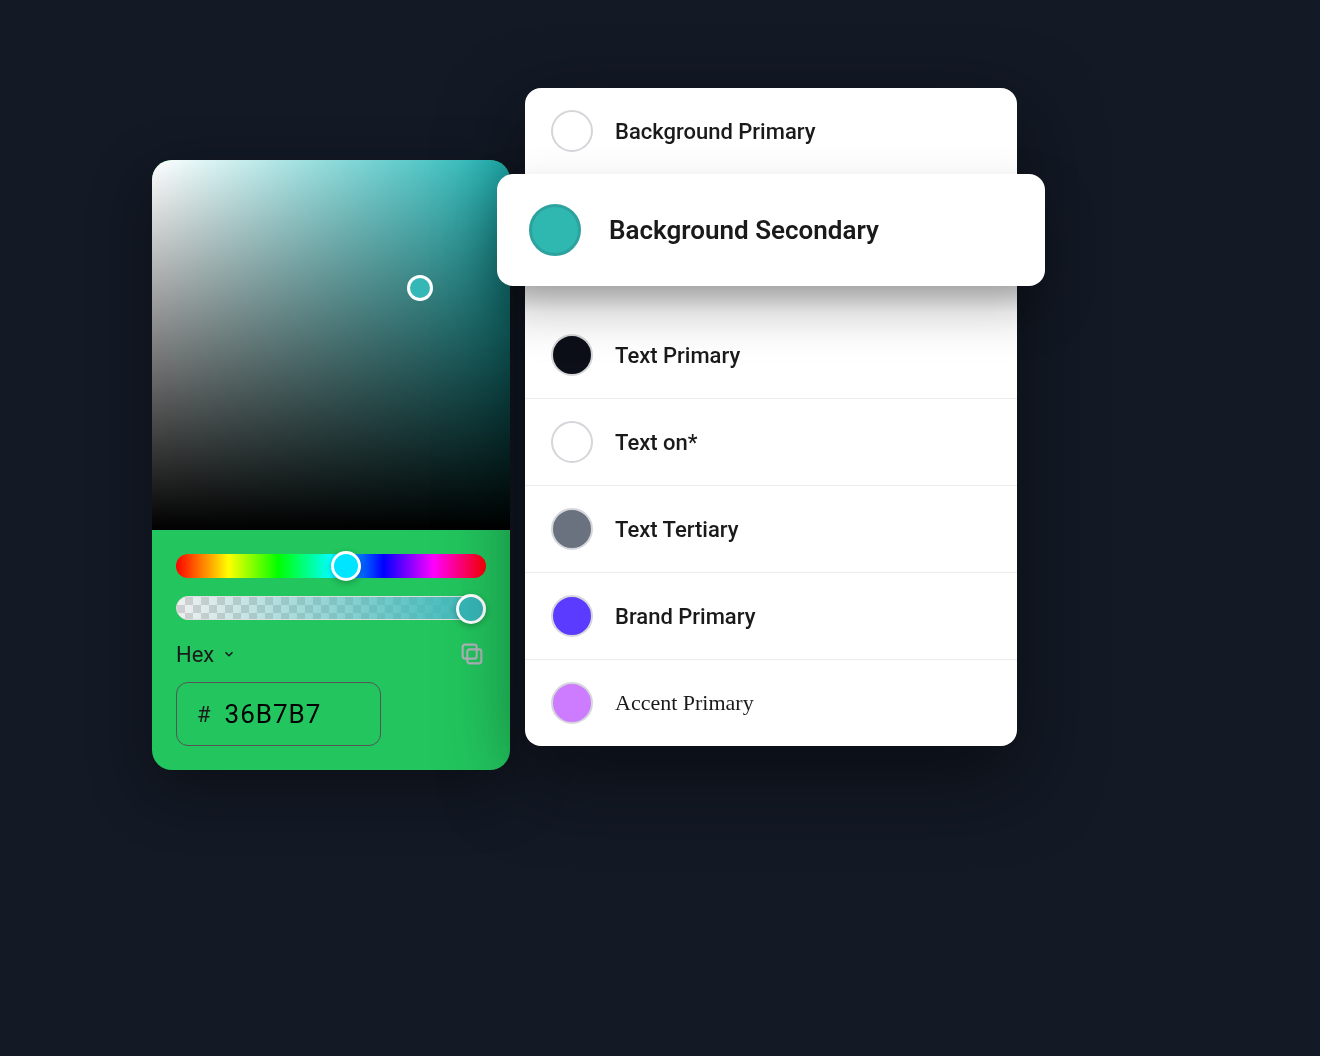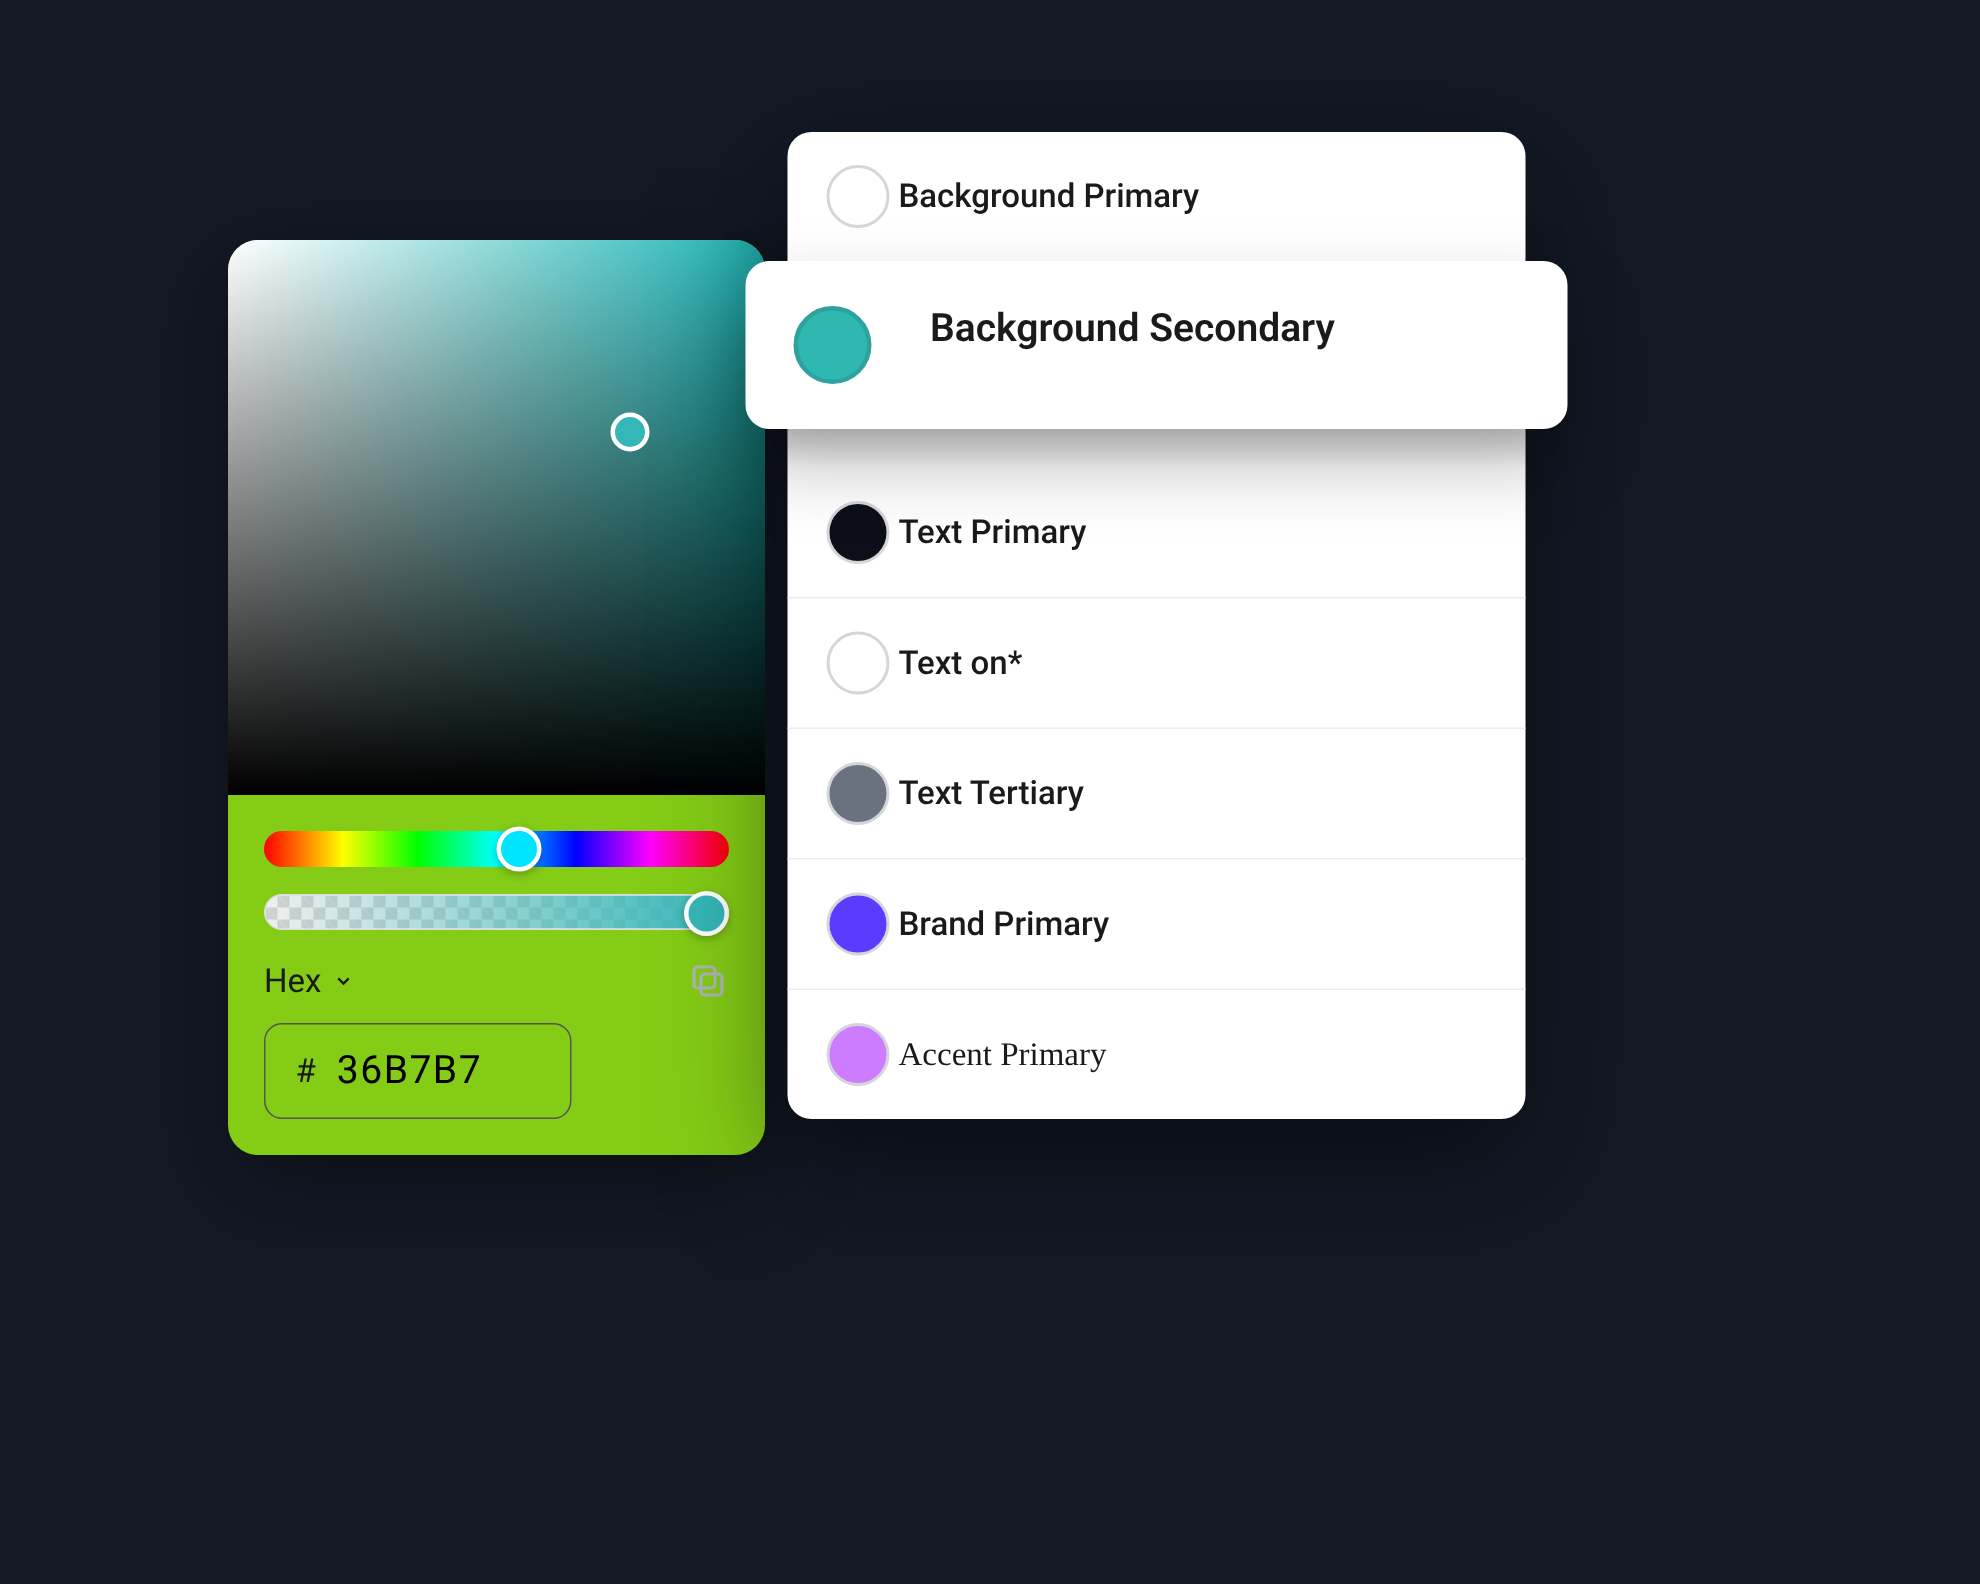--- a/index.html
+++ b/index.html
@@ -11,21 +11,21 @@
       position: relative;
       overflow: hidden;
     }
 
     
     .color-picker {
       position: absolute;
       left: 152px;
       top: 160px;
       width: 358px;
-      background: #84cc16;
+      background: #22c55e;
       border-radius: 20px;
       overflow: hidden;
       box-shadow: 0 20px 60px rgba(0,0,0,0.4);
     }
     .color-area {
       height: 370px;
       position: relative;
       background: linear-gradient(to bottom, rgba(0,0,0,0) 0%, #000 100%),
                   linear-gradient(to right, #fff 0%, #1fb5b5 100%);
     }
@@ -139,21 +139,21 @@
       left: 525px;
       top: 88px;
       width: 492px;
       background: #fff;
       border-radius: 16px;
       box-shadow: 0 30px 80px rgba(0,0,0,0.5);
     }
     .token-row {
       display: flex;
       align-items: center;
-      gap: 6px;
+      gap: 22px;
       padding: 22px 26px;
       border-bottom: 1px solid #ececec;
       cursor: pointer;
     }
     .token-list .token-row:first-child {
       border-bottom: none;
     }
     .token-row:last-child { border-bottom: none; font-family: Liberation Serif, serif; }
     .swatch {
       width: 42px;
@@ -163,22 +163,22 @@
       flex-shrink: 0;
     }
     .token-label {
       font-size: 22px;
       color: #1a1a1a;
       font-weight: 500;
     }
 
     .token-row.selected {
       display: flex;
-      align-items: flex-start;
-      gap: 39px;
+      align-items: center;
+      gap: 28px;
       background: #fff;
       padding: 30px 32px;
       border-radius: 16px;
       border-bottom: none;
       box-shadow: 0 24px 50px rgba(0,0,0,0.25);
       margin-left: -28px;
       margin-right: -28px;
       position: relative;
       z-index: 2;
     }

